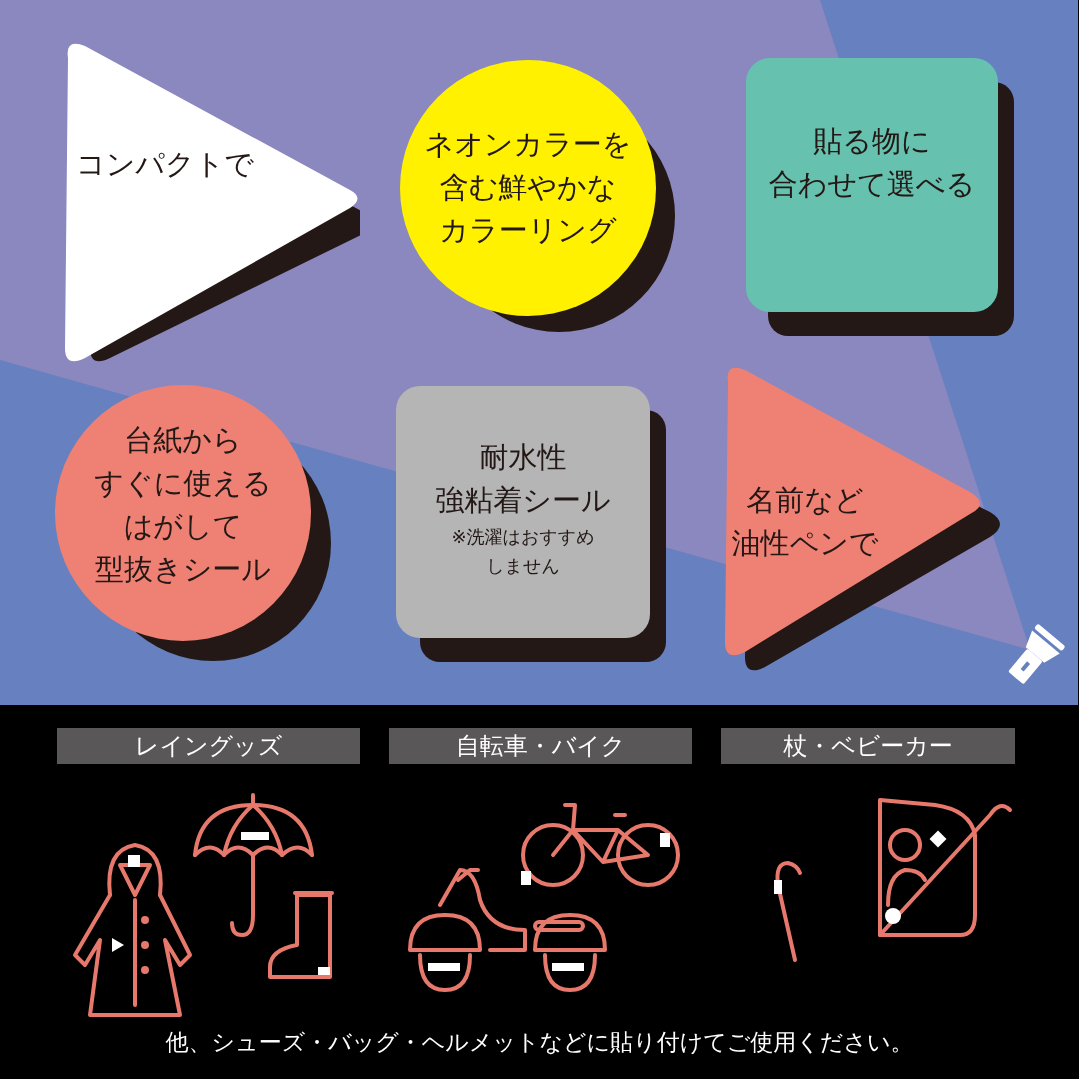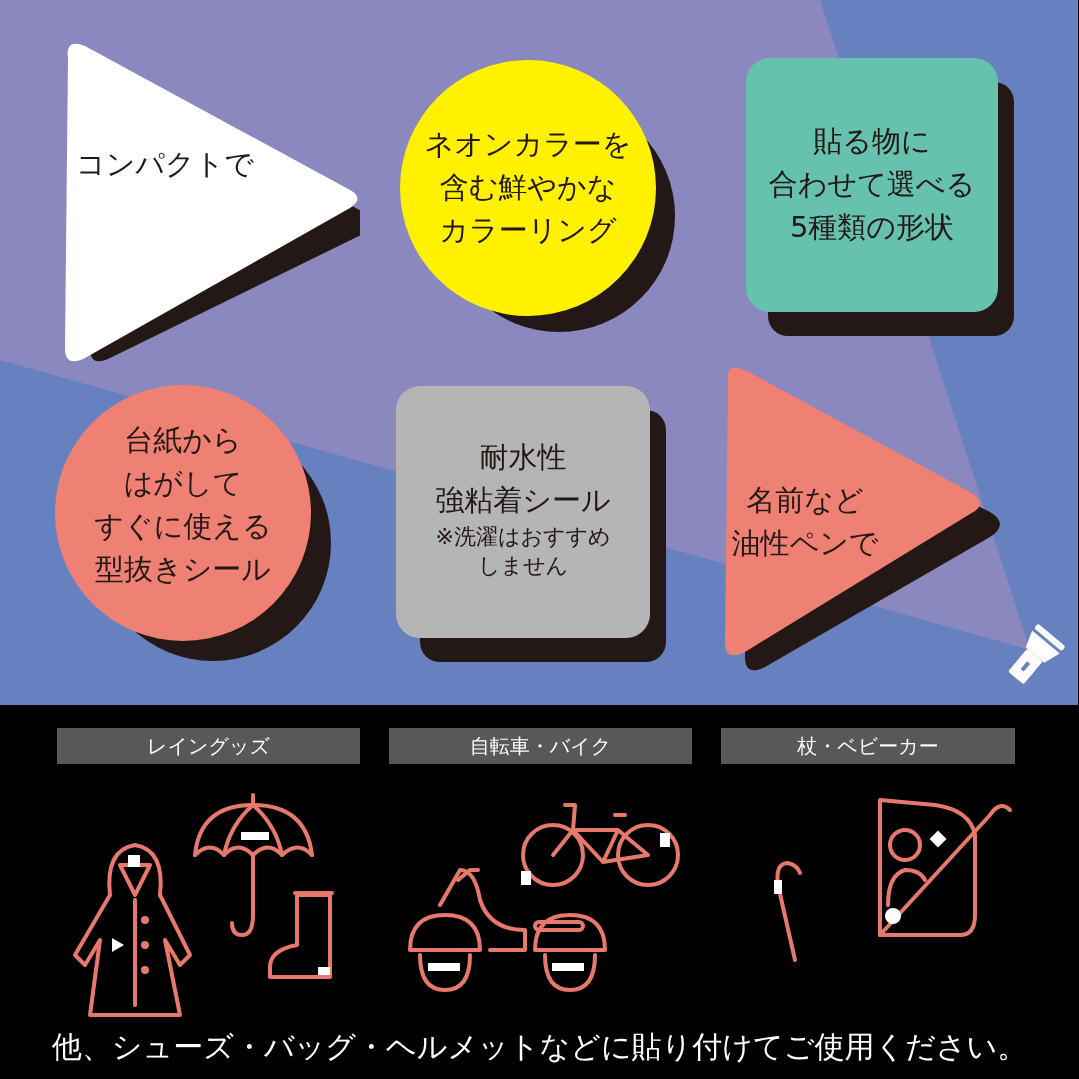--- a/index.html
+++ b/index.html
@@ -3,24 +3,24 @@
 <meta charset="utf-8">
 <style>
   html,body{margin:0;padding:0;}
   body{width:1079px;height:1079px;position:relative;overflow:hidden;background:#000;font-family:"DejaVu Sans",sans-serif;}
   .top{position:absolute;left:0;top:0;width:1078px;height:705px;overflow:hidden;}
   .bg{position:absolute;left:0;top:0;}
   .card{position:absolute;color:#231815;text-align:center;font-size:29px;line-height:43px;font-weight:500;}
   .card .t{display:block;}
   .shape-svg{position:absolute;left:0;top:0;}
   .label{position:absolute;display:flex;flex-direction:column;align-items:center;justify-content:center;}
-  .note{font-size:22px;line-height:29px;text-align:center;}
+  .note{font-size:18px;line-height:29px;text-align:center;}
   .bottom{position:absolute;left:0;top:705px;width:1079px;height:374px;background:#000;}
-  .cat{position:absolute;top:23px;height:36px;background:#595757;color:#fff;font-size:20px;line-height:36px;text-align:center;}
-  .footer{position:absolute;left:0;width:1079px;top:322px;text-align:center;color:#fff;font-size:30px;}
+  .cat{position:absolute;top:23px;height:36px;background:#595757;color:#fff;font-size:24px;line-height:36px;text-align:center;}
+  .footer{position:absolute;left:0;width:1079px;top:322px;text-align:center;color:#fff;font-size:23px;}
   .icons{position:absolute;left:0;top:0;}
 </style>
 </head>
 <body>
 
 <div class="top">
   <svg class="bg" width="1079" height="705">
     <rect width="1079" height="705" fill="#6680c0"></rect>
     <polygon points="0,0 820,0 1030,650 0,360" fill="#8b87bf"></polygon>
     <polygon points="0,360 0,0 180,0" fill="#8b87bf"></polygon>
@@ -49,33 +49,32 @@
   </div>
 
   <div class="card" style="left:746px;top:58px;width:290px;height:290px;padding-left:40px;">
     <svg class="shape-svg" width="300" height="290">
       <rect x="22" y="24" width="246" height="254" rx="20" fill="#231815"></rect>
       <rect x="0" y="0" width="252" height="254" rx="24" fill="#66c1ae"></rect>
     </svg>
     <div class="label" style="position:absolute;left:0;top:62px;width:252px;">
       <span class="t">貼る物に</span>
       <span class="t">合わせて選べる</span>
-      <span class="t">5種類の形状</span>
     </div>
   </div>
 
   <div class="card" style="left:55px;top:385px;width:290px;height:280px;font-family:Liberation Serif, serif;">
     <svg class="shape-svg" width="300" height="290">
       <circle cx="158" cy="158" r="118" fill="#231815"></circle>
       <circle cx="128" cy="128" r="128" fill="#ef8174"></circle>
     </svg>
     <div class="label" style="position:absolute;left:0;top:34px;width:256px;">
       <span class="t">台紙から</span>
+      <span class="t">すぐに使える</span>
       <span class="t">はがして</span>
-      <span class="t">すぐに使える</span>
       <span class="t">型抜きシール</span>
     </div>
   </div>
 
   <div class="card" style="left:396px;top:386px;width:280px;height:280px;">
     <svg class="shape-svg" width="290" height="290">
       <rect x="24" y="24" width="246" height="252" rx="20" fill="#231815"></rect>
       <rect x="0" y="0" width="254" height="252" rx="24" fill="#b5b5b6"></rect>
     </svg>
     <div class="label" style="position:absolute;left:0;top:50px;width:254px;">

